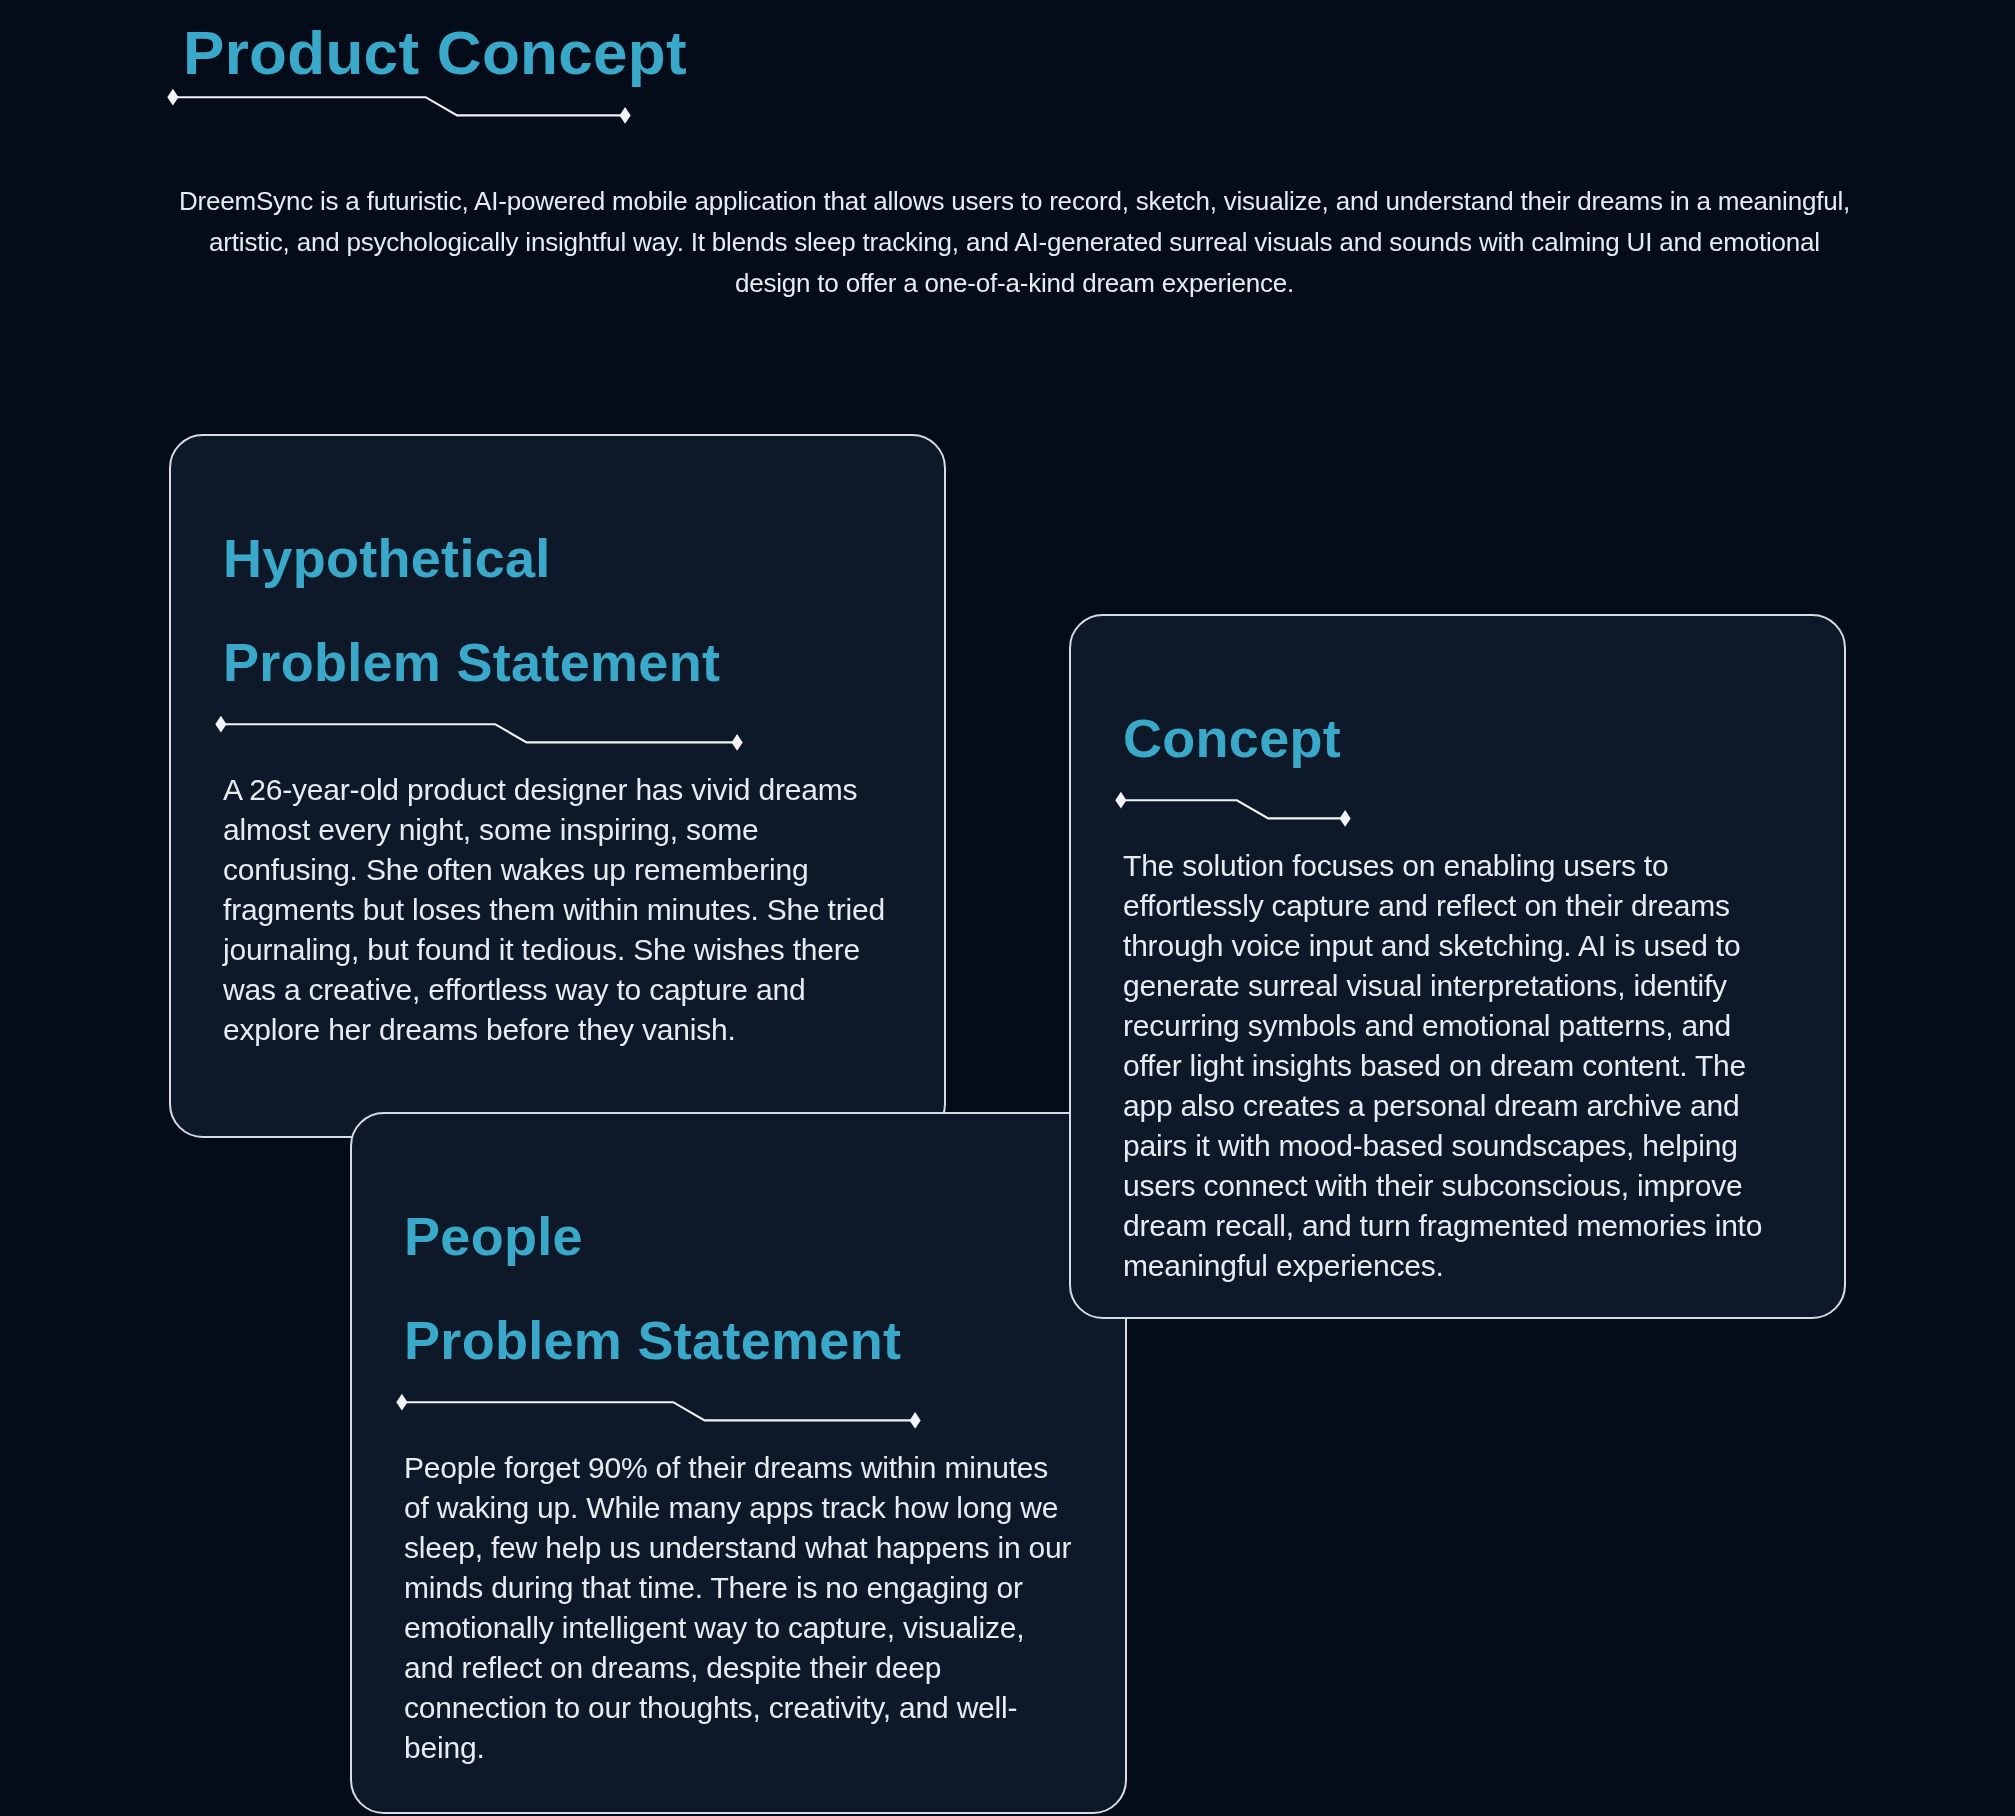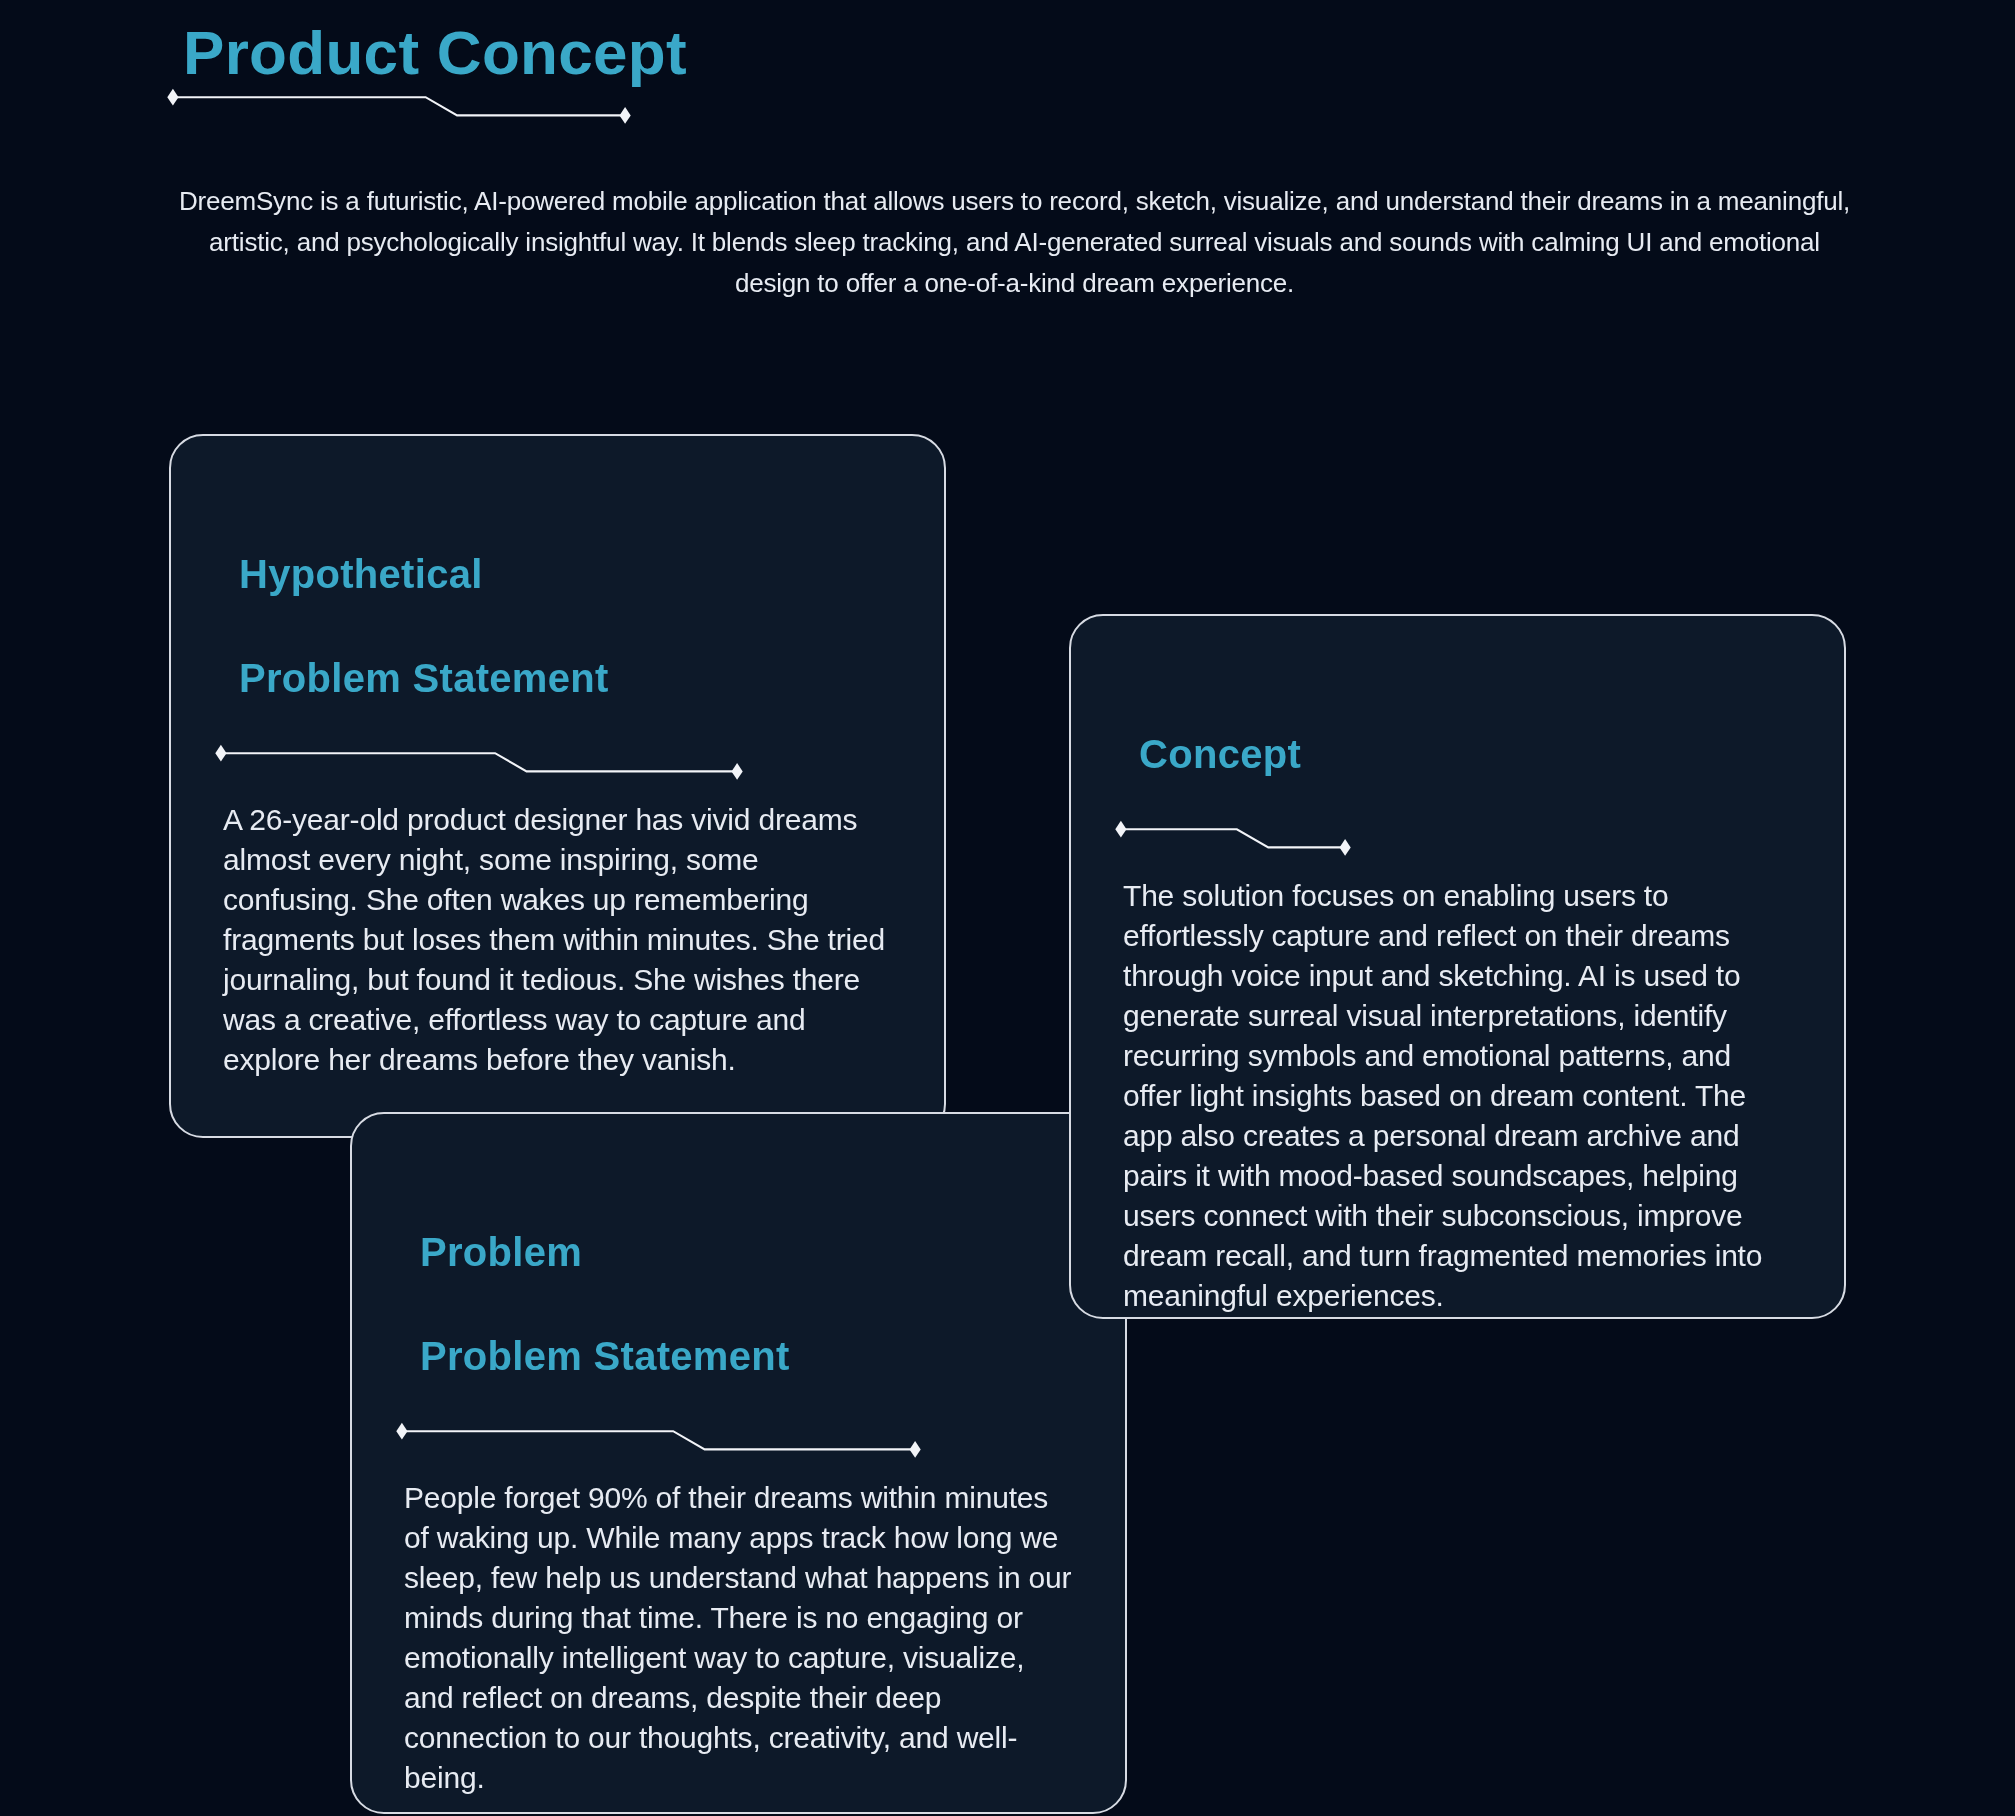--- a/index.html
+++ b/index.html
@@ -61,22 +61,22 @@
     background: #0d1929;
     border: 2.1px solid #d7dbe3;
     border-radius: 34px;
     padding: 70px 49px 0 52px;
   }
   .card-hypothetical { left: 169px;  top: 434px;  width: 777px; height: 704px; z-index: 1; }
   .card-general      { left: 350px;  top: 1112px; width: 777px; height: 702px; z-index: 2; }
   .card-solution     { left: 1069px; top: 614px;  width: 777px; height: 705px; z-index: 3; }
 
   .card-title {
-    margin: 16px;
-    font-size: 40px;
+    margin: 0;
+    font-size: 54px;
     line-height: 104px;
     font-weight: bold;
     color: #3aa8c8;
     letter-spacing: 0.3px;
   }
   .card-title span { display: block; white-space: nowrap; }
 
   .card .divider { margin: 2.8px 0 0 -7px; }
 
   .card-body {
@@ -110,21 +110,21 @@
     <svg class="divider" width="526" height="34" aria-hidden="true" viewBox="0 0 752 48">
       <polyline points="7,10 399,10 444,36 745,36"></polyline>
       <polygon points="7,-2 15,10 7,22 -1,10"></polygon>
       <polygon points="745,24 753,36 745,48 737,36"></polygon>
     </svg>
     <p class="card-body">A 26-year-old product designer has vivid dreams almost every night, some inspiring, some confusing. She often wakes up remembering fragments but loses them within minutes. She tried journaling, but found it tedious. She wishes there was a creative, effortless way to capture and explore her dreams before they vanish.</p>
   </section>
 
   <section class="card card-general">
     <h2 class="card-title">
-      <span>Problem</span>
+      <span>People</span>
       <span>Problem Statement</span>
     </h2>
     <svg class="divider" width="523" height="34" aria-hidden="true" viewBox="0 0 748 48">
       <polyline points="7,10 395,10 440,36 741,36"></polyline>
       <polygon points="7,-2 15,10 7,22 -1,10"></polygon>
       <polygon points="741,24 749,36 741,48 733,36"></polygon>
     </svg>
     <p class="card-body">People forget 90% of their dreams within minutes of waking up. While many apps track how long we sleep, few help us understand what happens in our minds during that time. There is no engaging or emotionally intelligent way to capture, visualize, and reflect on dreams, despite their deep connection to our thoughts, creativity, and well-being.</p>
   </section>
 

